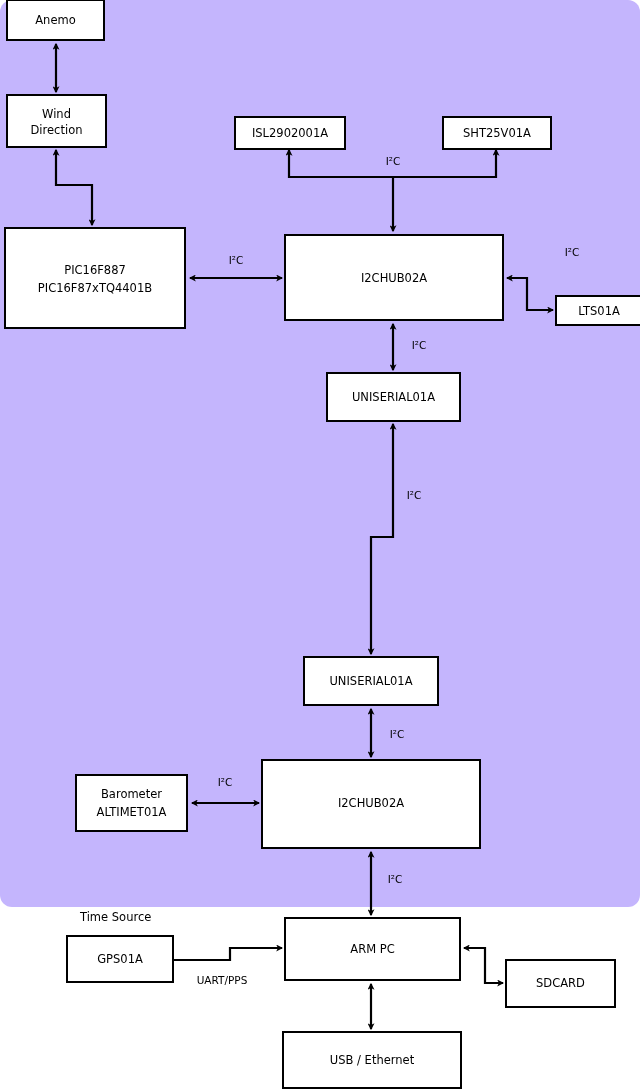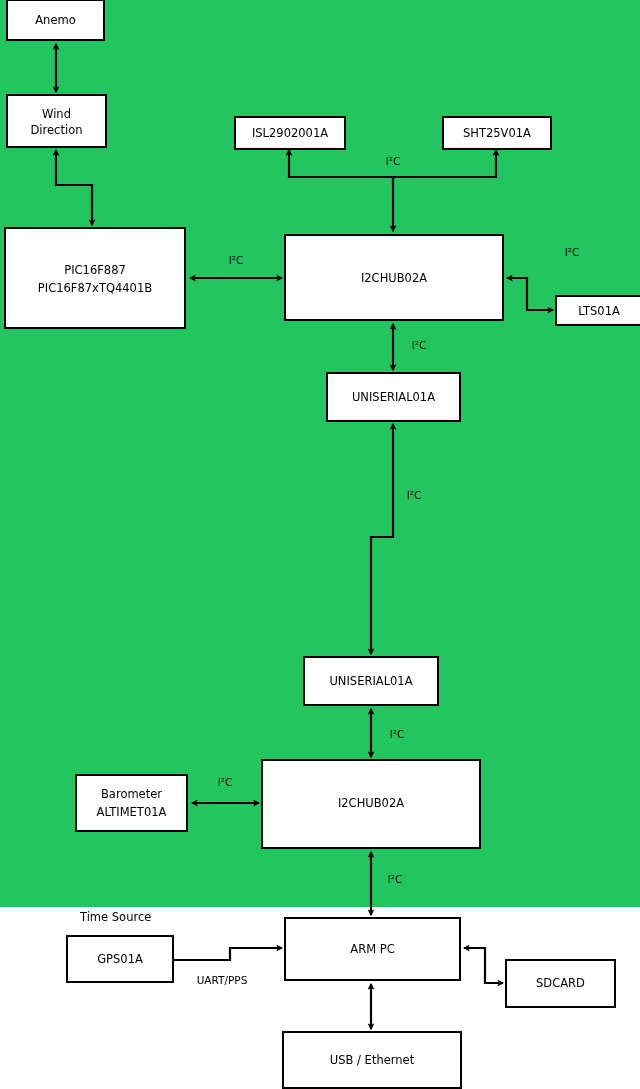--- a/index.html
+++ b/index.html
@@ -10,21 +10,22 @@
   body {
     width: 640px;
     height: 1089px;
     overflow: hidden;
     font-family: "DejaVu Sans", sans-serif;
   }
   #diagram-root {
     position: relative;
     width: 640px;
     height: 907px;
-    background: #22c55e;
+    background: #c4b5fd;
+    border-radius: 12px;
   }
   svg.diagram {
     position: absolute;
     top: 0;
     left: 0;
     width: 640px;
     height: 1089px;
     display: block;
   }
   .node-box {

